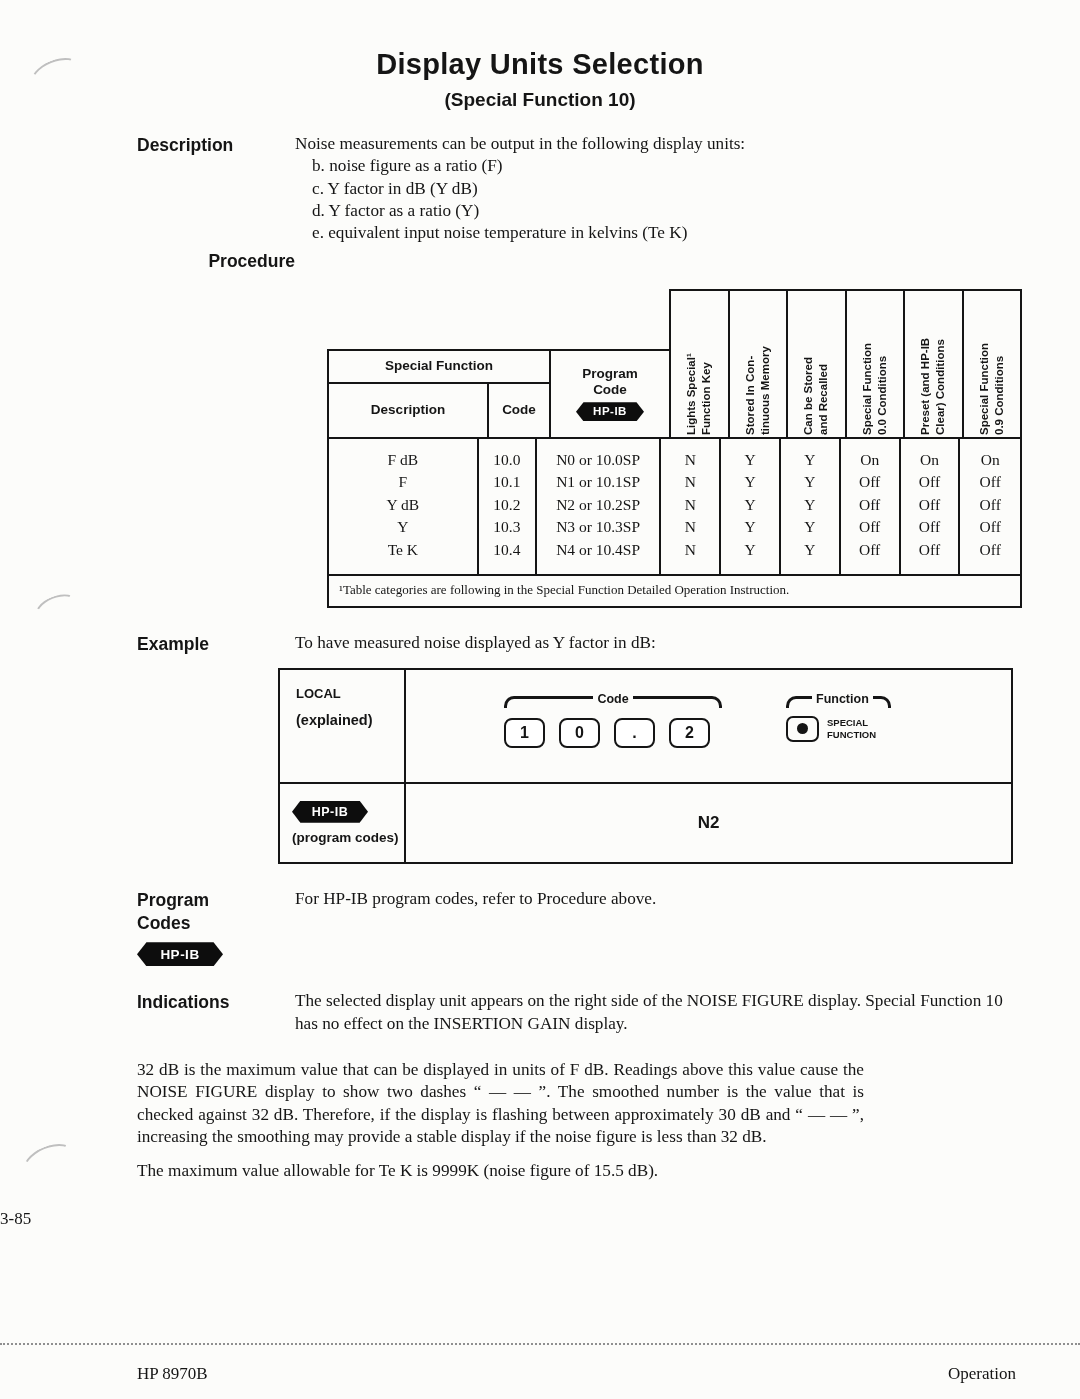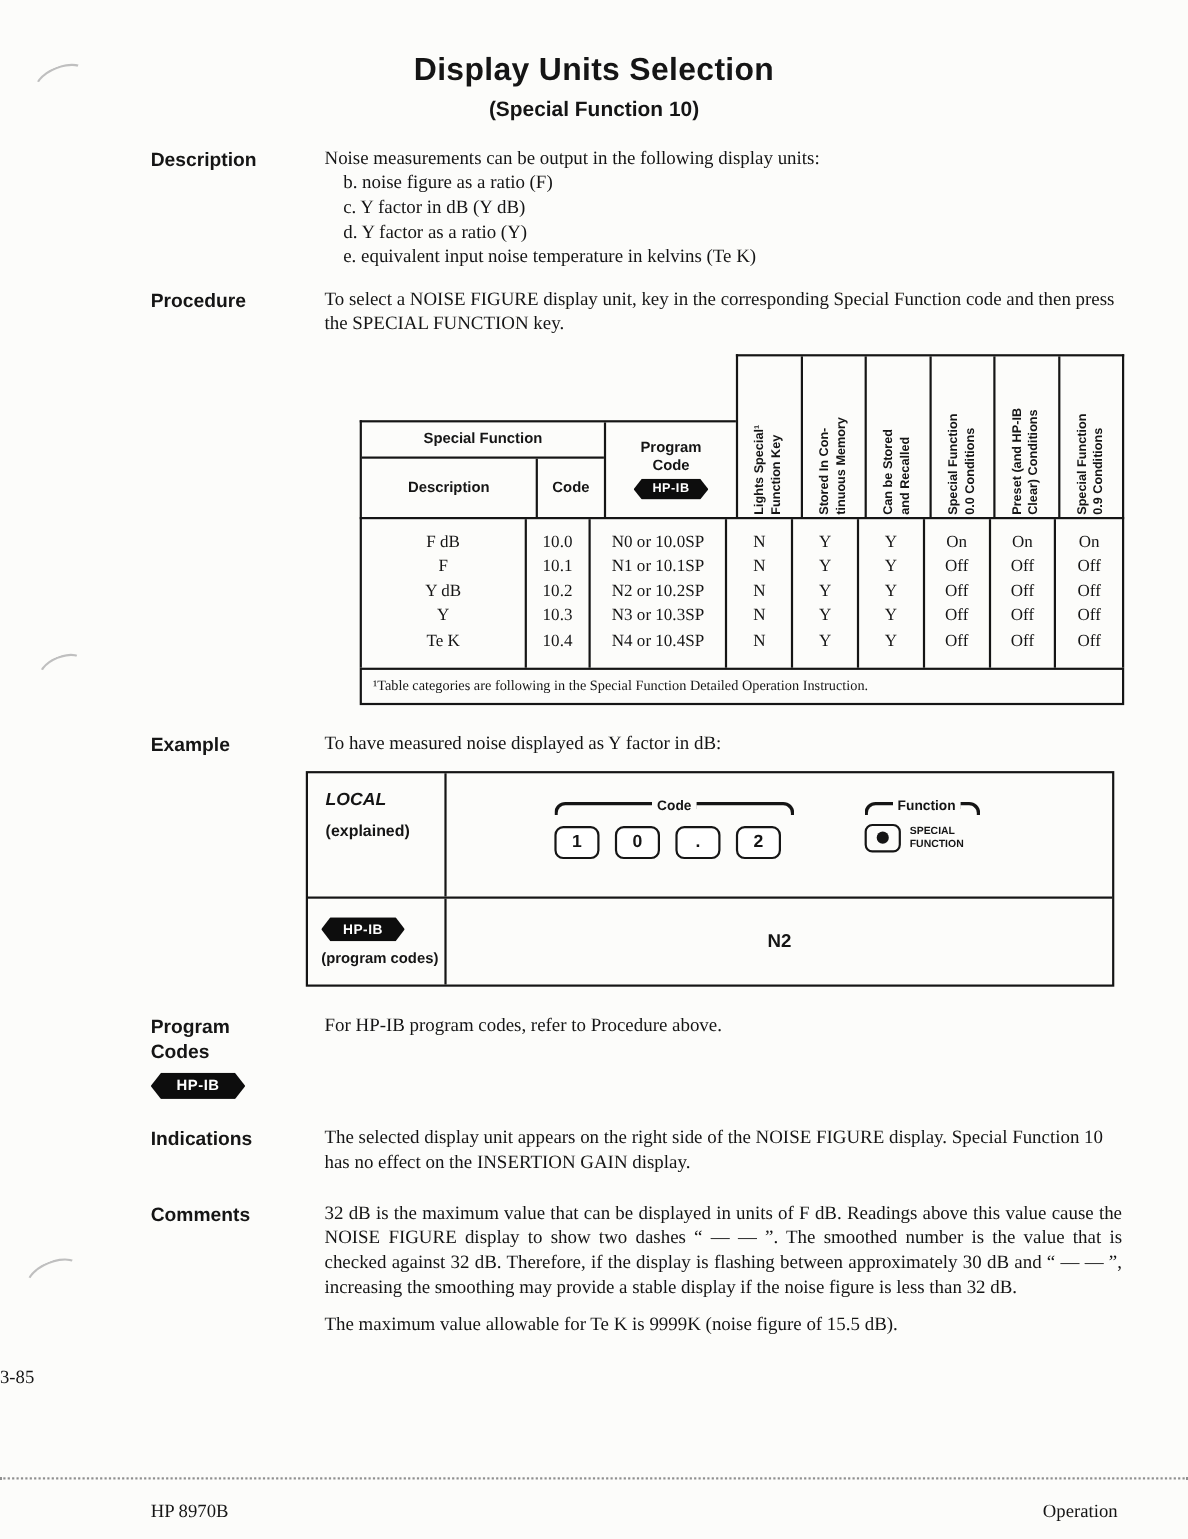--- a/index.html
+++ b/index.html
@@ -10,21 +10,21 @@
   .title { text-align:center; font-family:"Liberation Sans", sans-serif; font-weight:bold; font-size:29px; letter-spacing:.3px; }
   .subtitle { text-align:center; font-family:"Liberation Sans", sans-serif; font-weight:bold; font-size:19px; margin-top:8px; }
 
   .sec { display:flex; margin:0 60px 0 137px; }
   .sec-label { flex:0 0 158px; font-family:"Liberation Sans", sans-serif; font-weight:bold; font-size:17.5px; line-height:1.3; padding-top:1px; }
   .sec-body { width:727px; font-size:17.2px; line-height:1.3; }
   .desc-list { margin-left:17px; }
   .desc-item { display:block; }
 
   .mt-desc { margin-top:22px; }
-  .mt-proc { margin-top:16px; }
+  .mt-proc { margin-top:4px;text-align:right; }
   .mt-ex   { margin-top:24px; }
   .mt-prog { margin-top:24px; }
   .mt-ind  { margin-top:24px; }
   .mt-com  { margin-top:24px; }
 
   
   .sf-table { margin:16px 0 0 295px; width:727px; font-size:15.5px;padding-left:32px; }
   .tbl-hdr { display:flex; align-items:flex-end; height:148px; }
   .hdr-left { width:342px; height:88px; border-top:2px solid #151515; border-left:2px solid #151515; display:flex; }
   .sf-group { width:222px; border-right:2px solid #151515; display:flex; flex-direction:column; }
@@ -56,21 +56,21 @@
           font-family:"Liberation Sans", sans-serif; font-weight:bold; letter-spacing:.5px;
           clip-path:polygon(0% 50%, 11% 0%, 89% 0%, 100% 50%, 89% 100%, 11% 100%); }
   .hpib.sm { width:68px; height:19px; font-size:11.5px; }
   .hpib.md { width:76px; height:22px; font-size:12.5px; }
   .hpib.lg { width:86px; height:24px; font-size:13.5px; }
 
   
   .example-box { margin:12px 0 0 278px; width:735px; border:2.5px solid #151515; }
   .ex-top { height:112px; display:flex; }
   .ex-left { flex:0 0 126px; border-right:2.5px solid #151515; padding:16px 0 0 16px; }
-  .local-label { font-family:"Liberation Sans", sans-serif; font-weight:bold; font-size:16px;font-style:italic; }
+  .local-label { font-family:"Liberation Sans", sans-serif; font-weight:bold; font-size:13px; }
   .keystrokes { font-family:"Liberation Sans", sans-serif; font-weight:bold; font-size:14.5px; margin-top:11px; }
   .ex-right { flex:1; position:relative; }
   .stack-keys { position:absolute; left:98px; top:22px; width:218px; }
   .brace-row { display:flex; align-items:flex-start; height:16px; margin-bottom:10px; }
   .brace-line { flex:1; border-top:3px solid #151515; height:12px; margin-top:4px; }
   .brace-line.l { border-left:3px solid #151515; border-top-left-radius:10px; }
   .brace-line.r { border-right:3px solid #151515; border-top-right-radius:10px; }
   .brace-label { font-family:"Liberation Sans", sans-serif; font-weight:bold; font-size:12.5px; padding:0 4px; }
   .keys-row { display:flex; gap:14px; }
   .key { width:41px; height:30px; border:2.5px solid #151515; border-radius:8px; background:#fff;
@@ -128,21 +128,20 @@
         <span class="desc-item">b. noise figure as a ratio (F)</span>
         <span class="desc-item">c. Y factor in dB (Y dB)</span>
         <span class="desc-item">d. Y factor as a ratio (Y)</span>
         <span class="desc-item">e. equivalent input noise temperature in kelvins (Te K)</span>
       </div>
     </div>
   </div>
 
   <div class="sec mt-proc">
     <div class="sec-label">Procedure</div>
-    <div class="sec-body">To select a NOISE FIGURE display unit, key in the corresponding Special Function code and then press the SPECIAL FUNCTION key.</div>
   </div>
 
   <div class="sf-table">
     <div class="tbl-hdr">
       <div class="hdr-left">
         <div class="sf-group">
           <div class="sf-title hdr-txt">Special Function</div>
           <div class="sf-sub">
             <div class="sf-desc hdr-txt">Description</div>
             <div class="sf-code hdr-txt">Code</div>
@@ -323,21 +322,20 @@
     </div>
     <div class="sec-body">For HP-IB program codes, refer to Procedure above.</div>
   </div>
 
   <div class="sec mt-ind">
     <div class="sec-label">Indications</div>
     <div class="sec-body">The selected display unit appears on the right side of the NOISE FIGURE display. Special Function 10 has no effect on the INSERTION GAIN display.</div>
   </div>
 
   <div class="sec mt-com">
-    <div class="sec-label">Comments</div>
     <div class="sec-body">
       <div class="just">32 dB is the maximum value that can be displayed in units of F dB. Readings above this value cause the NOISE FIGURE display to show two dashes “ — — ”. The smoothed number is the value that is checked against 32 dB. Therefore, if the display is flashing between approximately 30 dB and “ — — ”, increasing the smoothing may provide a stable display if the noise figure is less than 32 dB.</div>
       <div class="para2">The maximum value allowable for Te K is 9999K (noise figure of 15.5 dB).</div>
     </div>
   </div>
 
   <div class="pagenum">3-85</div>
 
   <div class="cut-line"></div>
   <div class="footer">

